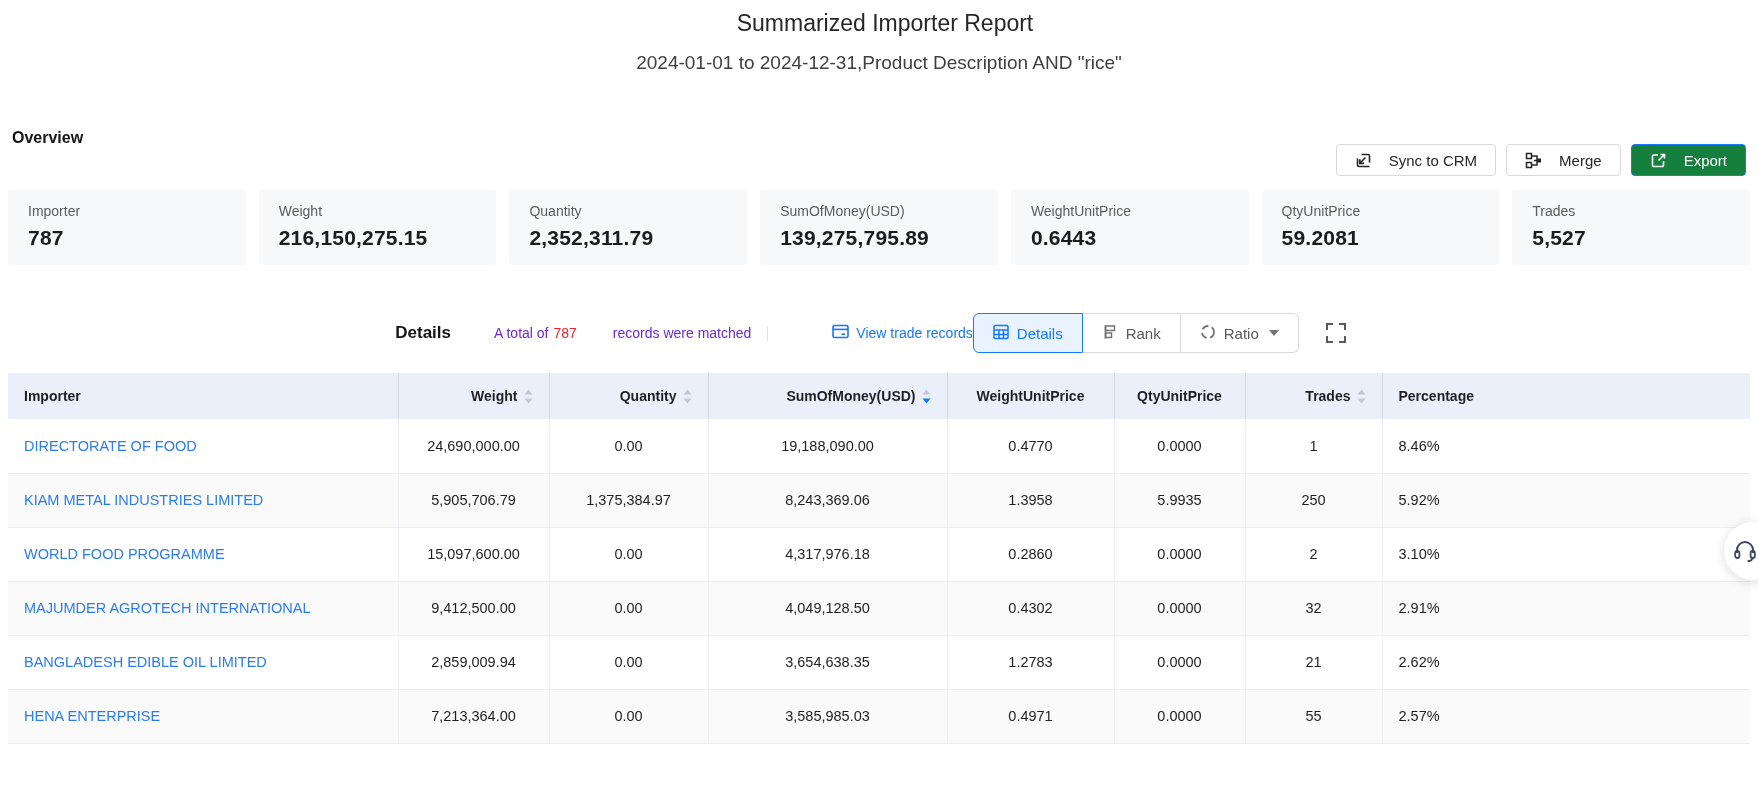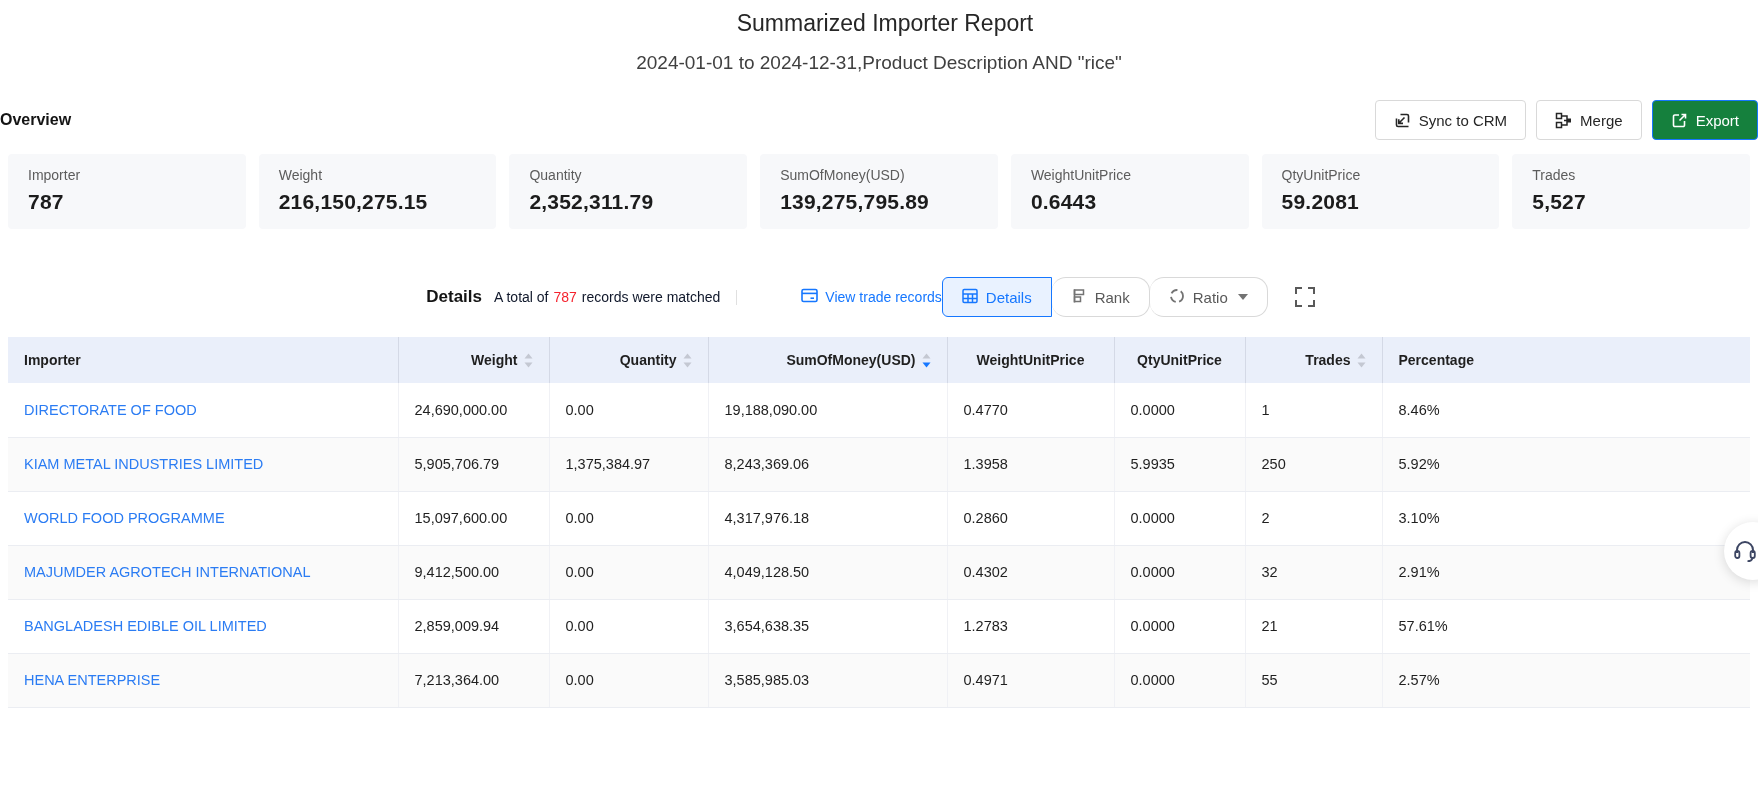--- a/index.html
+++ b/index.html
@@ -23,37 +23,38 @@
   .report-subtitle {
     margin-top: 15px;
     text-align: center;
     font-size: 19px;
     font-weight: 400;
     color: #404040;
   }
   
   .topbar {
     margin-top: 26px;
-    padding: 0 0;
+    padding: 0 12px;
     display: flex;
     justify-content: space-between;
     align-items: center;
   }
   .section-label { font-size: 16px; font-weight: 700; color: #141414; }
   .btn-row { display: flex; gap: 10px; }
   .btn {
-    height: 40px;
+    height: 32px;
     padding: 0 18px;
     border: 1px solid #d9d9d9;
     border-radius: 4px;
     background: #fff;
-    display: flex; align-items: center; gap: 8px;
+    display: flex; align-items: center; gap: 17px;
     font-size: 15px; color: #262626;
     cursor: pointer;
     font-family: inherit;
+    margin-top: 44px;
   }
   .btn.primary { background: #15803d; border-color: #1677ff; color: #fff; }
   .btn svg { display: block; }
   
   .stats {
     margin-top: 14px;
     padding: 0 8px;
     display: flex;
     gap: 13px;
   }
@@ -68,36 +69,36 @@
   
   .details-bar {
     margin-top: 48px;
     padding: 0 24px 0 8px;
     display: flex;
     justify-content: center;
     align-items: center;
   }
   .details-left { display: flex; align-items: center; }
   .details-title { font-size: 17px; font-weight: 700; color: #141414; margin-right: 12px; }
-  .muted { font-size: 14px; color: #0f172a; }
+  .muted { font-size: 14px; color: #6d28d9; margin-left: 31px; }
   .count-red { font-size: 14px; color: #f5222d; padding: 0 5px; }
   .vdiv { width: 1px; height: 15px; background: #e0e0e0; margin: 0 16px; }
   .link { display: flex; align-items: center; gap: 7px; font-size: 14px; color: #1677ff; text-decoration: none; cursor: pointer; padding-left: 48px; }
   .details-right { display: flex; align-items: center; }
   .seg-group { display: flex; }
   .seg {
     height: 40px; padding: 0 19px;
     display: flex; align-items: center; gap: 8px;
     background: #fff; border: 1px solid #d9d9d9;
     font-size: 15px; color: #595959; cursor: pointer;
     font-family: inherit;
   }
   .seg:first-child { border-radius: 6px 0 0 6px; }
   .seg:last-child { border-radius: 0 6px 6px 0; }
-  .seg + .seg { border-left: none; border-radius: 14px; }
+  .seg + .seg { border-left: none; }
   .seg.active {
     background: #e9f2ff; border: 1px solid #1677ff; color: #1677ff;
   }
   .seg.active + .seg { border-left: none; }
   .caret-down {
     width: 0; height: 0; margin-left: 2px;
     border-left: 5px solid transparent; border-right: 5px solid transparent;
     border-top: 6px solid #737373;
   }
   .fullscreen-btn { margin-left: 26px; cursor: pointer; display: flex; }
@@ -124,21 +125,21 @@
     height: 54px;
     font-size: 14.5px;
     color: #1f1f1f;
     padding: 12px 16px;
     border-bottom: 1px solid #ebedf2;
     border-right: 1px solid #f0f1f5;
     overflow: hidden; white-space: nowrap;
   }
   tbody td:last-child { border-right: none; }
   tbody tr:nth-child(even) { background: #fafafa; }
-  td.al-right { text-align: left; margin-left: 40px; }
+  td.al-right { text-align: center; margin-left: 40px; }
   td.al-left { text-align: left; }
   .importer-link { color: #2b7cf3; text-decoration: none; cursor: pointer; }
   .sort-icon { display: block; }
   .sort-icon .tri { fill: #c4c8d2; }
   .sort-icon .tri.active { fill: #1677ff; }
   
   .support-fab {
     position: absolute;
     top: 522px; right: -24px;
     width: 58px; height: 58px;
@@ -403,21 +404,21 @@
   </tr>
 
   <tr>
     <td class="al-left"><a class="importer-link">BANGLADESH EDIBLE OIL LIMITED</a></td>
     <td class="al-right">2,859,009.94</td>
     <td class="al-right">0.00</td>
     <td class="al-right">3,654,638.35</td>
     <td class="al-right">1.2783</td>
     <td class="al-right">0.0000</td>
     <td class="al-right">21</td>
-    <td class="al-left">57.61%</td>
+    <td class="al-left">2.62%</td>
   </tr>
 
   <tr>
     <td class="al-left"><a class="importer-link">HENA ENTERPRISE</a></td>
     <td class="al-right">7,213,364.00</td>
     <td class="al-right">0.00</td>
     <td class="al-right">3,585,985.03</td>
     <td class="al-right">0.4971</td>
     <td class="al-right">0.0000</td>
     <td class="al-right">55</td>

